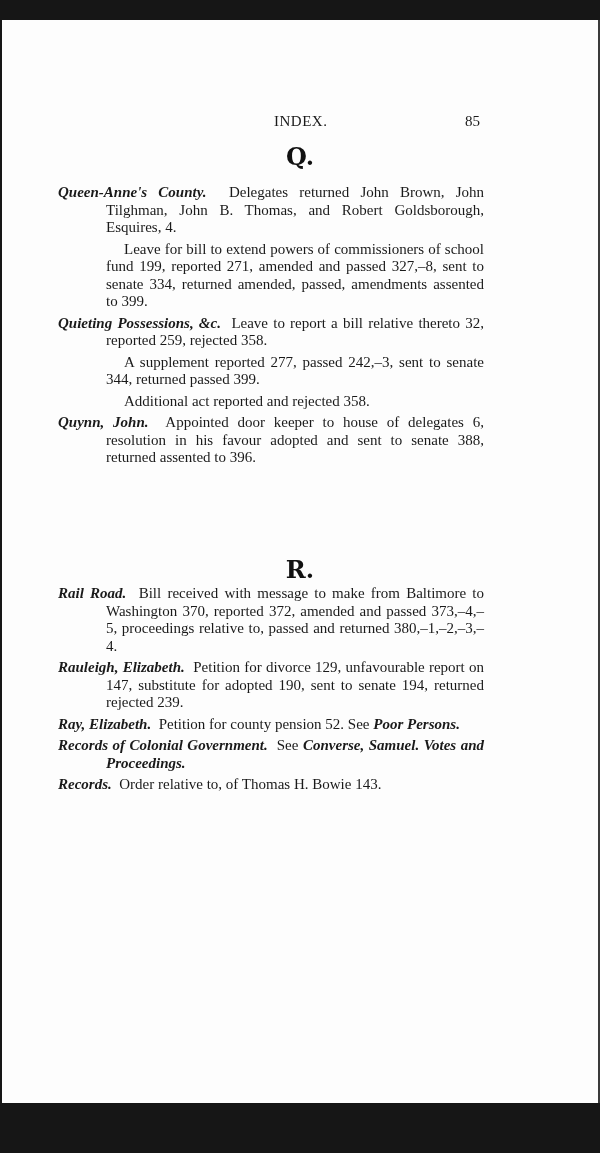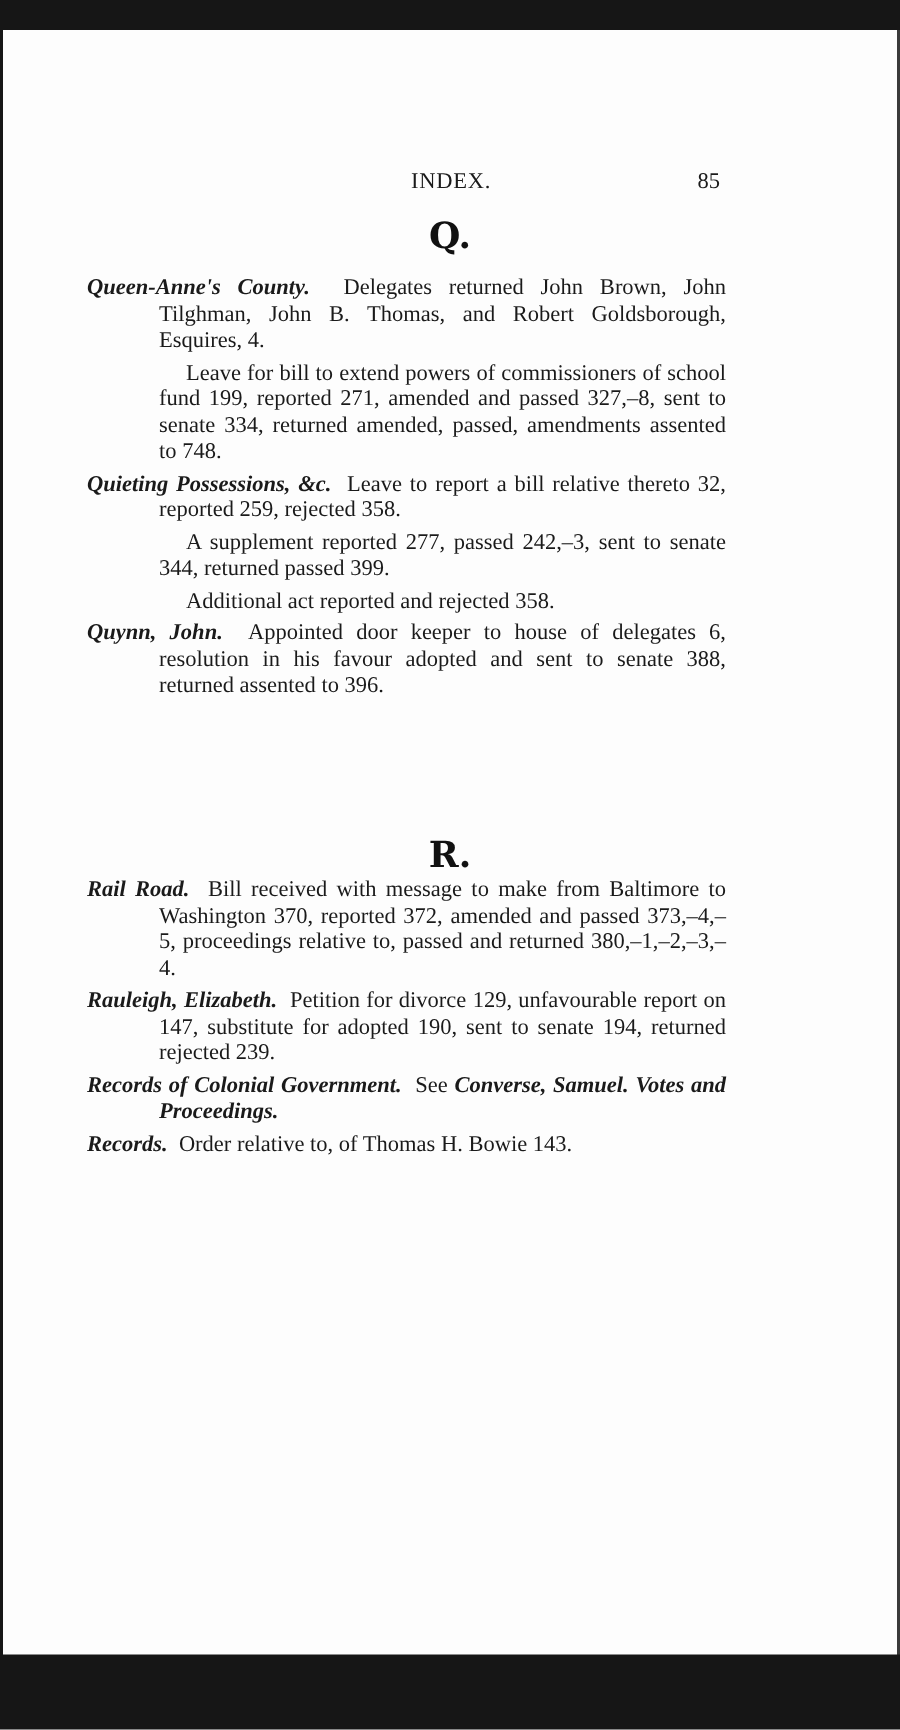--- a/index.html
+++ b/index.html
@@ -27,21 +27,21 @@
 <div class="running-head txt">
   <span class="rh-title">INDEX.</span>
   <span class="rh-page">85</span>
 </div>
 
 <div class="section-letter" style="top:142px;">Q.</div>
 
 <div class="entries txt" style="top:184px;">
   <div class="entry">
     <div class="head"><span class="hw">Queen-Anne's County.</span>&nbsp; <span>Delegates returned John Brown, John Tilghman, John B. Thomas, and Robert Goldsborough, Esquires, 4.</span></div>
-    <div class="sub">Leave for bill to extend powers of commissioners of school fund 199, reported 271, amended and passed 327,–8, sent to senate 334, returned amended, passed, amendments assented to 748.</div>
+    <div class="sub">Leave for bill to extend powers of commissioners of school fund 199, reported 271, amended and passed 327,–8, sent to senate 334, returned amended, passed, amendments assented to 399.</div>
   </div>
   <div class="entry">
     <div class="head"><span class="hw">Quieting Possessions, &amp;c.</span>&nbsp; <span>Leave to report a bill relative thereto 32, reported 259, rejected 358.</span></div>
     <div class="sub">A supplement reported 277, passed 242,–3, sent to senate 344, returned passed 399.</div>
     <div class="sub">Additional act reported and rejected 358.</div>
   </div>
   <div class="entry">
     <div class="head"><span class="hw">Quynn, John.</span>&nbsp; <span>Appointed door keeper to house of delegates 6, resolution in his favour adopted and sent to senate 388, returned assented to 396.</span></div>
   </div>
 </div>
@@ -49,18 +49,21 @@
 <div class="section-letter" style="top:555px;">R.</div>
 
 <div class="entries txt" style="top:585px;">
   <div class="entry">
     <div class="head"><span class="hw">Rail Road.</span>&nbsp; <span>Bill received with message to make from Baltimore to Washington 370, reported 372, amended and passed 373,–4,–5, proceedings relative to, passed and returned 380,–1,–2,–3,–4.</span></div>
   </div>
   <div class="entry">
     <div class="head"><span class="hw">Rauleigh, Elizabeth.</span>&nbsp; <span>Petition for divorce 129, unfavourable report on 147, substitute for adopted 190, sent to senate 194, returned rejected 239.</span></div>
   </div>
   <div class="entry">
+    <div class="head"><span class="hw">Ray, Elizabeth.</span>&nbsp; <span>Petition for county pension 52. See</span> <i class="hw">Poor Persons.</i></div>
+  </div>
+  <div class="entry">
     <div class="head"><span class="hw">Records of Colonial Government.</span>&nbsp; <span>See</span> <i class="hw">Converse, Samuel. Votes and Proceedings.</i></div>
   </div>
   <div class="entry">
     <div class="head"><span class="hw">Records.</span>&nbsp; <span>Order relative to, of Thomas H. Bowie 143.</span></div>
   </div>
 </div>
 
 </body></html>

